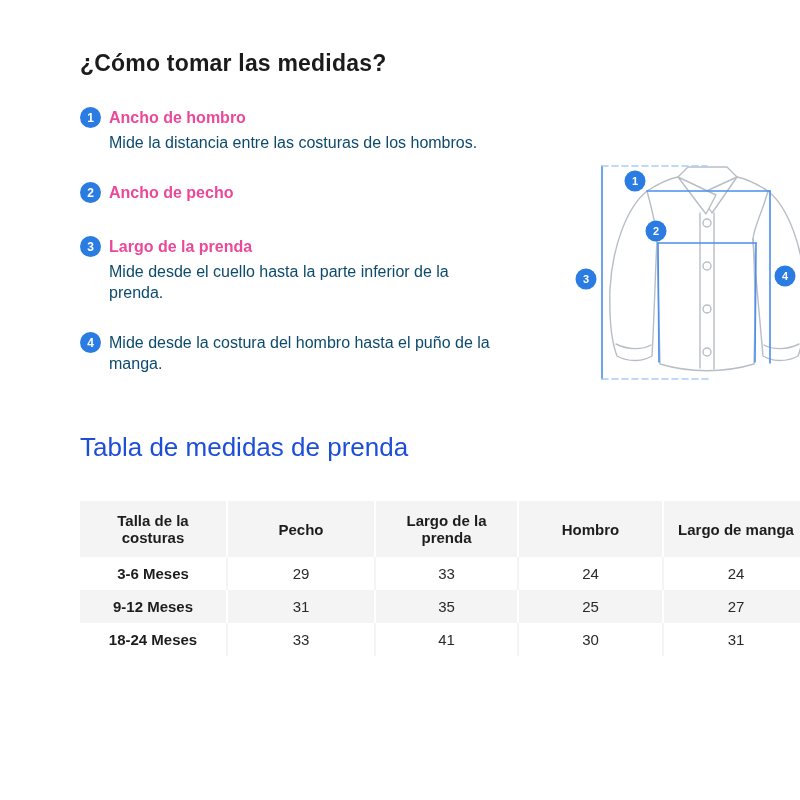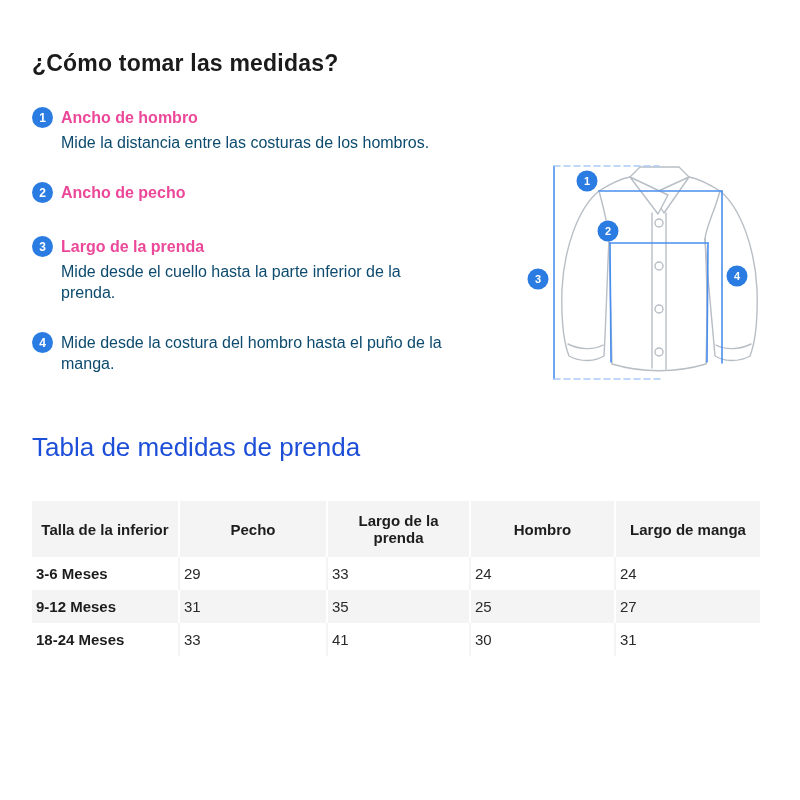--- a/index.html
+++ b/index.html
@@ -4,21 +4,21 @@
 <style>
   * { box-sizing: border-box; }
   html, body { margin: 0; padding: 0; }
   body {
     width: 800px; height: 800px;
     background: #ffffff;
     font-family: "Liberation Sans", "DejaVu Sans", sans-serif;
     color: #1b1b1b;
     overflow: hidden;
   }
-  .page { padding: 50px 36px 0 32px; }
+  .page { padding: 50px 36px 0 32px; margin-left: 48px; }
 
   .main-title {
     font-size: 23px; font-weight: bold; color: #1b1b1b;
     margin: 0 0 30px 0; letter-spacing: 0.2px;
   }
 
   .content-row { display: flex; align-items: flex-start; }
 
   .steps { width: 422px; flex-shrink: 0; }
   .step { display: flex; margin-bottom: 29px; }
@@ -51,21 +51,21 @@
   .size-table col.c3 { width: 143px; }
   .size-table col.c4 { width: 145px; }
   .size-table col.c5 { width: 146px; }
   .size-table th {
     background: #f4f4f5; height: 56px;
     font-weight: bold; color: #1d1d1d; text-align: center;
     border-left: 2px solid #ffffff; padding: 0 4px;
   }
   .size-table th:first-child { border-left: none; }
   .size-table td {
-    height: 33px; text-align: left; color: #2a2a2a;
+    height: 33px; text-align: center; color: #2a2a2a;
     border-left: 2px solid #f4f4f5; padding: 0 4px;
   }
   .size-table td:first-child { border-left: none; font-weight: bold; color: #1d1d1d; }
   .size-table tbody tr:nth-child(even) td { background: #f4f4f5; border-left-color: #ffffff; }
 
   .footer-note {
     margin-top: 27px; font-size: 15.5px; color: #8d8d8d;
   }
   .footer-note .bold { font-weight: bold; color: #5c5c5c; }
 
@@ -182,21 +182,21 @@
   <table class="size-table">
     <colgroup>
         <col class="c1">
         <col class="c2">
         <col class="c3">
         <col class="c4">
         <col class="c5">
       </colgroup>
     <thead>
       <tr>
-        <th>Talla de la inferior</th>
+        <th>Talla de la costuras</th>
         <th>Pecho</th>
         <th>Largo de la prenda</th>
         <th>Hombro</th>
         <th>Largo de manga</th>
       </tr>
     </thead>
     <tbody>
       <tr>
         <td>3-6 Meses</td>
         <td>29</td>

